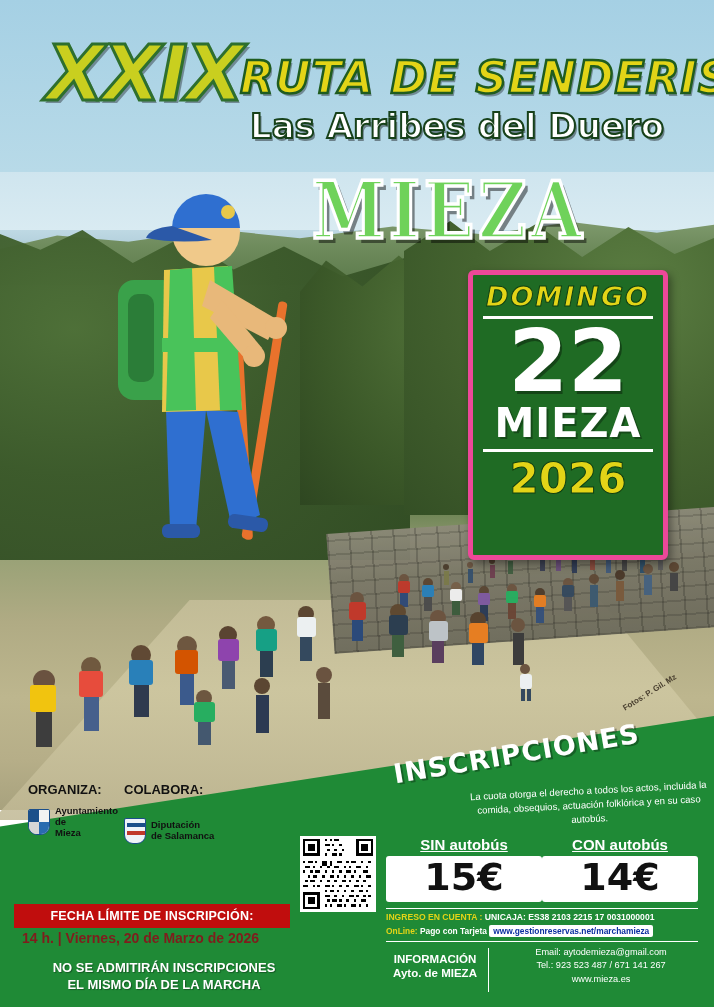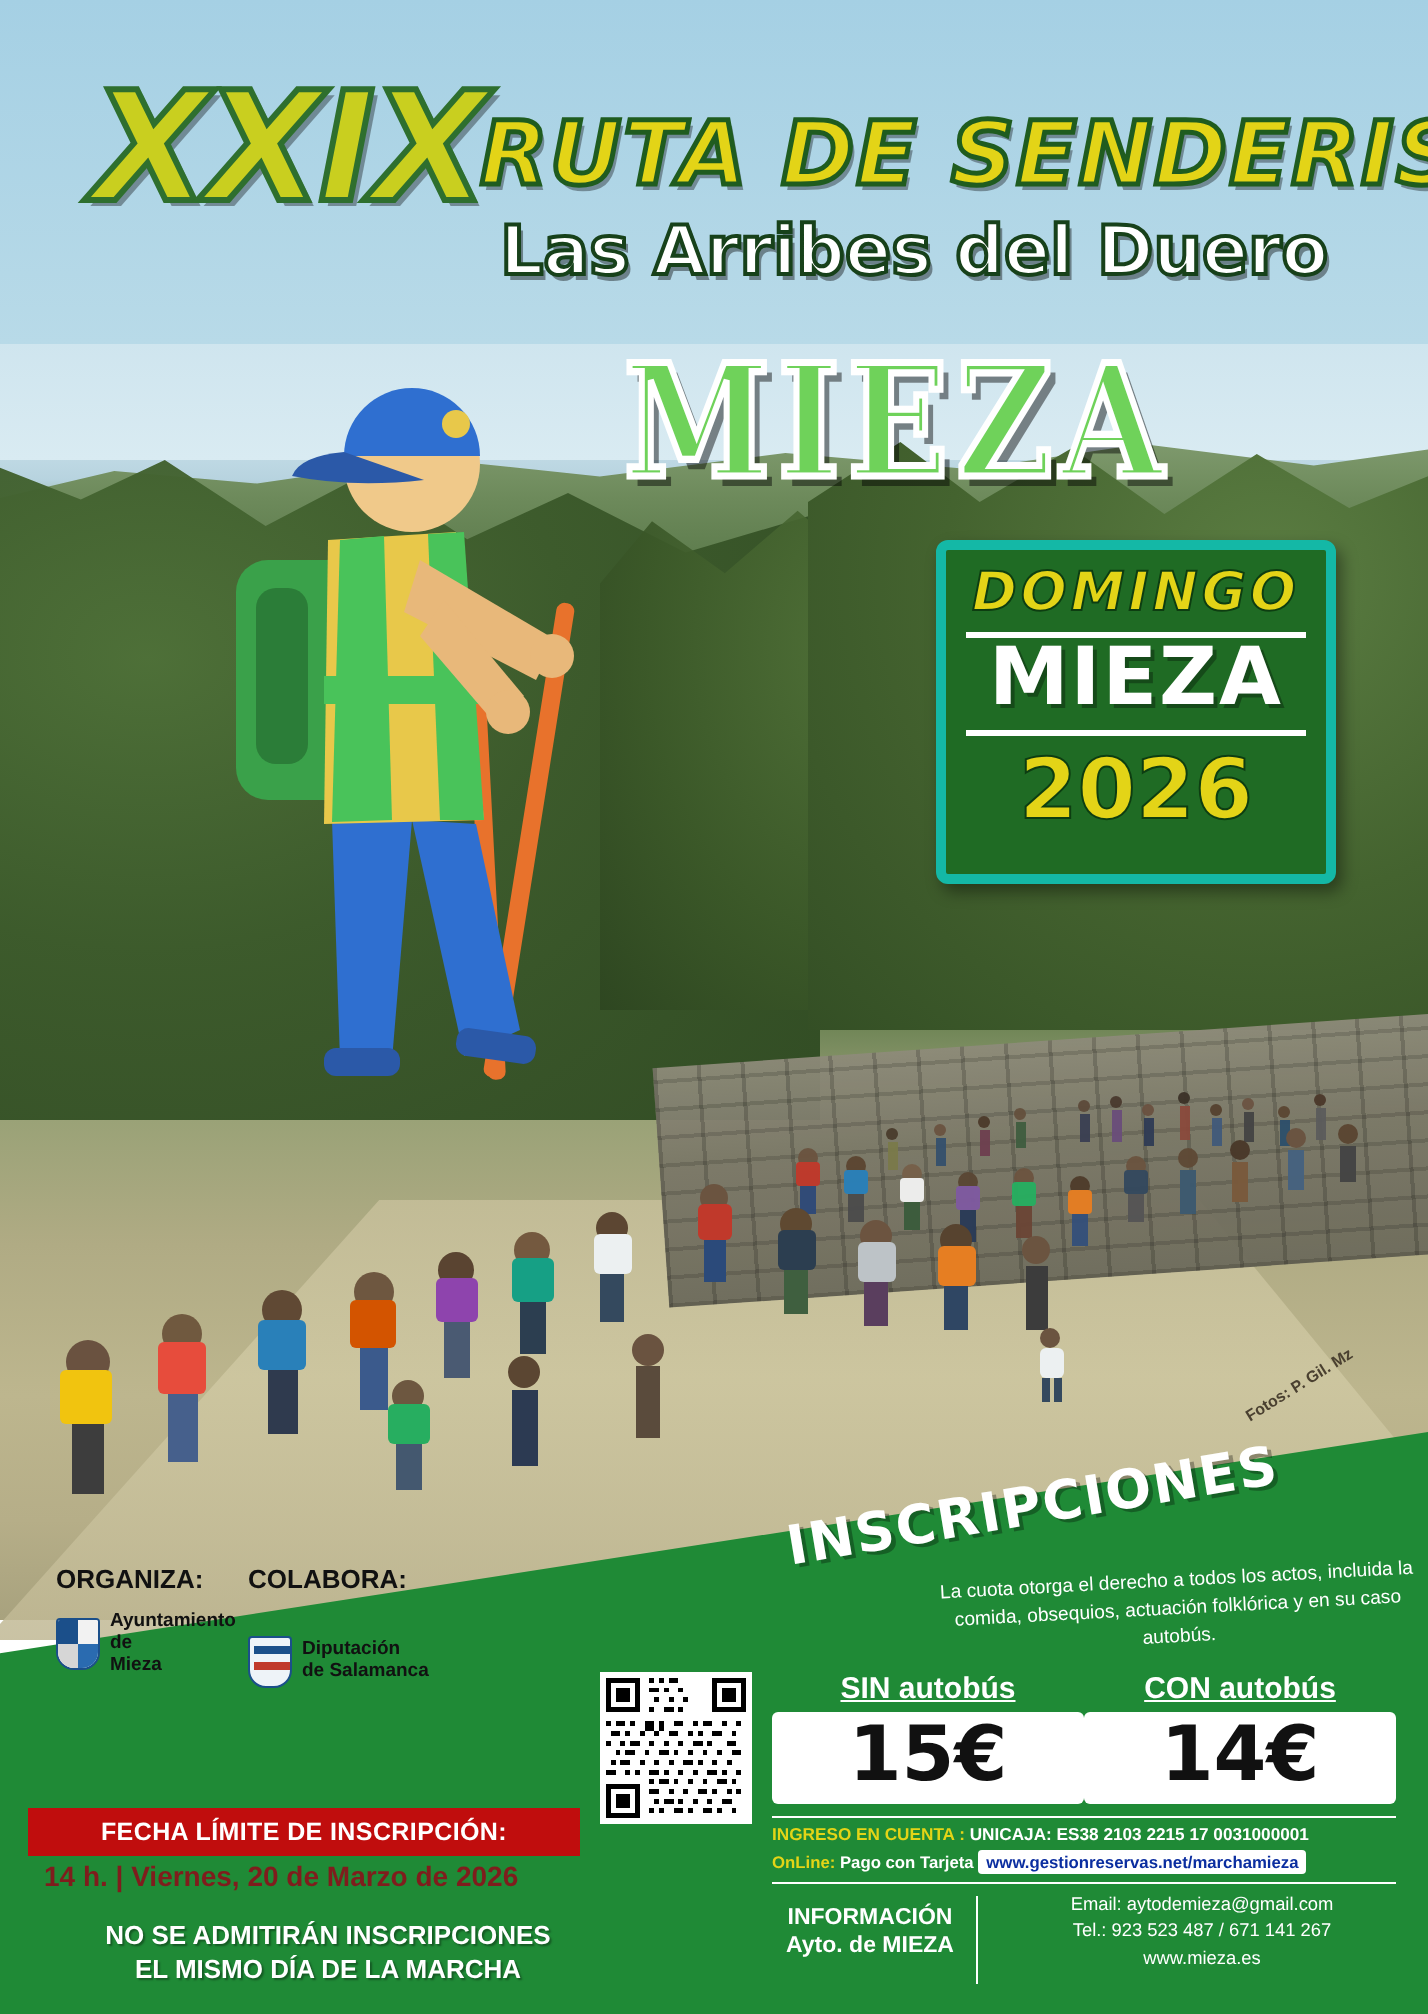--- a/index.html
+++ b/index.html
@@ -119,23 +119,23 @@
     font-weight:900; font-size:66px; letter-spacing:4px;
     color:#6fd25a;
     -webkit-text-stroke: 3px #ffffff;
     text-shadow: 4px 4px 0 rgba(0,0,0,.45);
     white-space:nowrap;
     transform: scaleY(1.18);
   }
 
   
   .date-badge {
-    position:absolute; left:468px; top:270px; width:200px; height:172px;
+    position:absolute; left:468px; top:270px; width:200px; height:290px;
     background:#1f6b24;
-    border:5px solid #14b8a6;
+    border:5px solid #ec4899;
     border-radius:6px;
     box-shadow: 3px 4px 8px rgba(0,0,0,.4);
     text-align:center;
     overflow:hidden;
   }
   .badge-domingo {
     margin-top:6px;
     font-family:"DejaVu Sans", sans-serif;
     font-weight:900; font-style:italic; font-size:27px;
     color:#e3d417; letter-spacing:2px;
@@ -452,20 +452,21 @@
 
       <path d="M62 68 a34 34 0 0 1 68 0 z" fill="#2f6fd0"></path>
       <path d="M62 66 q-22 2 -26 12 q30 6 66 2 z" fill="#2b59a8"></path>
       <circle cx="118" cy="52" r="7" fill="#e8c84a"></circle>
     </svg>
   </div>
 
   <div class="date-badge">
     <div class="badge-domingo">DOMINGO</div>
     <div class="badge-sep"></div>
+    <div class="badge-22">22</div>
     <div class="badge-marzo">MIEZA</div>
     <div class="badge-sep2"></div>
     <div class="badge-2026">2026</div>
   </div>
 
   <div class="photo-credit">Fotos: P. Gil. Mz</div>
 
   <div class="green-panel"></div>
   <div class="insc-label">INSCRIPCIONES</div>
   <div class="cuota">La cuota otorga el derecho a todos los actos, incluida la comida, obsequios, actuación folklórica y en su caso autobús.</div>

